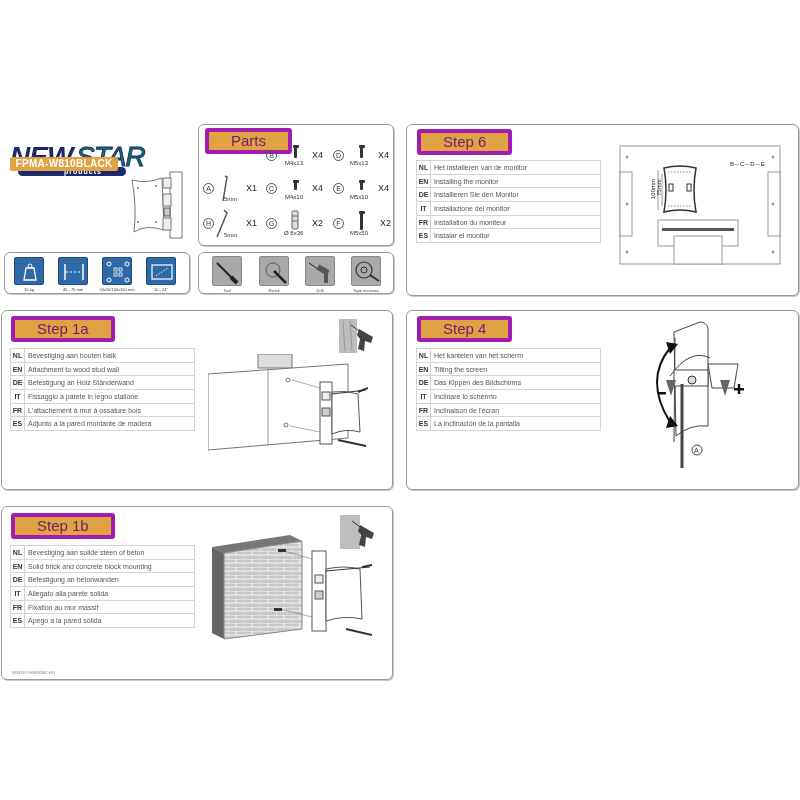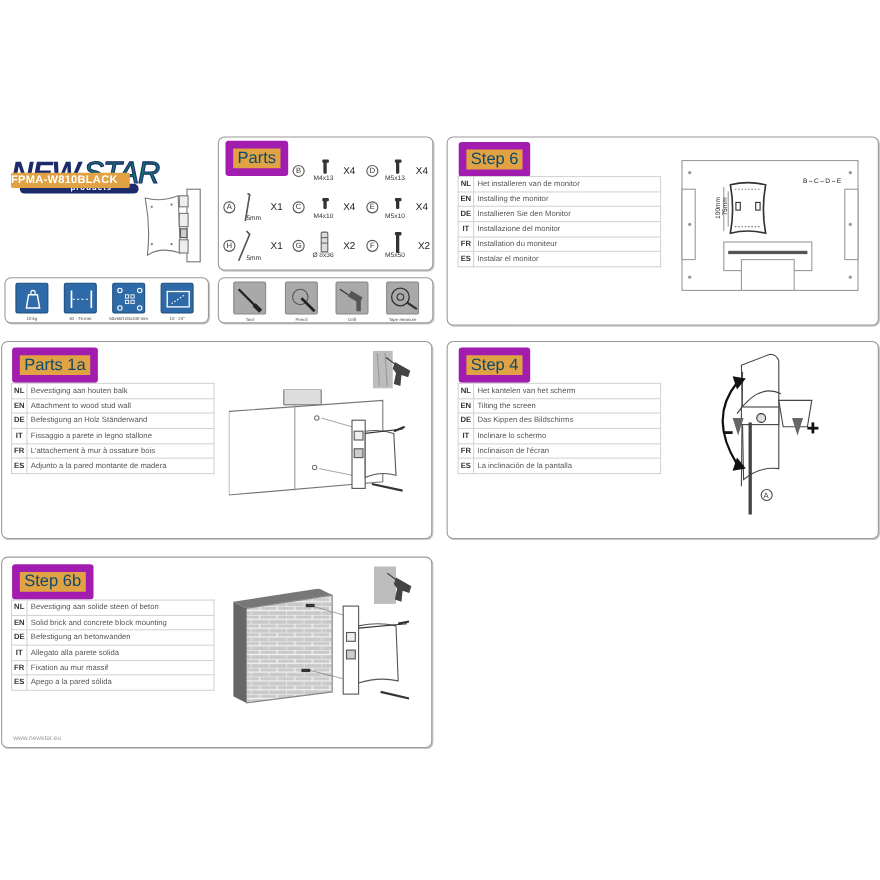--- a/index.html
+++ b/index.html
@@ -9,27 +9,27 @@
   .panel {
     position: absolute;
     border: 1.5px solid #9a9a9a;
     border-radius: 6px;
     background: #fff;
     box-shadow: 1px 1px 0 #c8c8c8;
   }
   .step-badge {
     position: absolute;
     background: #e0a243;
-    border: 7px solid #a21caf;
+    border: 4px solid #a21caf;
     border-radius: 3px;
-    color: #0c4a6e;
+    color: #701a75;
     font-family: "Liberation Sans", sans-serif;
     font-size: 15px;
     line-height: 18px;
-    padding: 0 4px;
+    padding: 0 22px;
     white-space: nowrap;
   }
   .lang-table {
     position: absolute;
     border-collapse: collapse;
     font-size: 7px;
     color: #555;
   }
   .lang-table td {
     border: 1px solid #d4d4d4;
@@ -38,21 +38,21 @@
     white-space: nowrap;
   }
   .lang-table td.code { width: 14px; font-weight: bold; color: #333; text-align: center; padding: 0 1px; }
   .lang-table td.txt { width: 170px; }
 
   
   .logo { position: absolute; left: 10px; top: 118px; width: 118px; height: 40px; margin-top: 25px; }
   .logo-new { position: absolute; left: 0; top: 0; font-size: 28px; font-weight: bold; font-style: italic; color: #1c2a6b; letter-spacing: -1px; line-height: 28px; }
   .logo-star { position: absolute; left: 66px; top: 0; font-size: 28px; font-style: italic; color: #0f766e; -webkit-text-stroke: 1px #1c2a6b; letter-spacing: -1px; line-height: 28px; }
   .logo-sub { position: absolute; left: 8px; top: 24px; width: 108px; height: 9px; background: #1c2a6b; border-radius: 5px; color: #fff; font-size: 7px; line-height: 9px; text-align: right; padding-right: 24px; font-weight: bold; letter-spacing: 1px; }
-  .model-badge { position: absolute; left: 10px; top: 157px; width: 108px; height: 14px; background: #e0a243; border-radius: 2px; color: #fff; font-size: 10px; font-weight: bold; line-height: 14px; letter-spacing: 0.3px; }
+  .model-badge { position: absolute; left: 10px; top: 157px; width: 108px; height: 14px; background: #e0a243; border-radius: 2px; color: #fff; font-size: 10px; font-weight: bold; line-height: 14px; text-align: center; letter-spacing: 0.3px; }
 
   .spec-icon { position: absolute; width: 30px; height: 28px; background: #2f6aa8; border: 1px solid #1f4c7c; border-radius: 2px; }
   .spec-label { position: absolute; font-size: 4px; color: #444; width: 44px; text-align: center; }
 
   .tool-icon { position: absolute; width: 30px; height: 30px; background: #a9a9a9; border: 1px solid #888; border-radius: 2px; }
   .tool-label { position: absolute; font-size: 4px; color: #444; width: 40px; text-align: center; }
 
   .part-letter { position: absolute; width: 11px; height: 11px; border: 1px solid #555; border-radius: 50%; font-size: 7px; line-height: 9px; text-align: center; color: #333; }
   .part-qty { position: absolute; font-size: 9px; color: #222; }
   .part-size { position: absolute; font-size: 6px; color: #333; }
@@ -248,21 +248,21 @@
   <line x1="44" y1="30" x2="44" y2="62" stroke="#555" stroke-width=".6"></line>
   <text x="37" y="55" font-size="6" fill="#222" transform="rotate(-90 37 55)" font-family="Liberation Sans, sans-serif">100mm</text>
   <text x="43" y="52" font-size="6" fill="#222" transform="rotate(-90 43 52)" font-family="Liberation Sans, sans-serif">75mm</text>
   <text x="112" y="22" font-size="6" fill="#222" font-family="Liberation Sans, sans-serif">B⇔C⇔D⇔E</text>
   <rect x="40" y="76" width="80" height="26" fill="#fff" stroke="#999"></rect>
   <rect x="44" y="84" width="72" height="3" fill="#555"></rect>
   <rect x="56" y="92" width="48" height="28" fill="#fff" stroke="#999"></rect>
 </svg>
 
 <div class="panel" style="left:1px;top:310px;width:392px;height:180px;"></div>
-<div class="step-badge" style="left:11px;top:316px;">Parts 1a</div>
+<div class="step-badge" style="left:11px;top:316px;">Step 1a</div>
 <table class="lang-table" style="left:10px;top:348px;">
   <tbody>
       <tr>
         <td class="code">NL</td>
         <td class="txt">Bevestiging aan houten balk</td>
       </tr>
   <tr>
         <td class="code">EN</td>
         <td class="txt">Attachment to wood stud wall</td>
       </tr>
@@ -352,21 +352,21 @@
   <path d="M48 108 L36 110 L40 98 Z" fill="#111"></path>
   <rect x="28" y="74" width="8" height="2.5" fill="#111"></rect>
   <rect x="104" y="70" width="10" height="2.5" fill="#111"></rect>
   <rect x="107.75" y="66" width="2.5" height="10" fill="#111"></rect>
   <line x1="52" y1="66" x2="52" y2="150" stroke="#444" stroke-width="3"></line>
   <circle cx="67" cy="132" r="5" fill="#fff" stroke="#444"></circle>
   <text x="64" y="135" font-size="7" fill="#333" font-family="Liberation Sans, sans-serif">A</text>
 </svg>
 
 <div class="panel" style="left:1px;top:506px;width:392px;height:174px;"></div>
-<div class="step-badge" style="left:11px;top:513px;">Step 6b</div>
+<div class="step-badge" style="left:11px;top:513px;">Step 1b</div>
 <table class="lang-table" style="left:10px;top:545px;">
   <tbody>
       <tr>
         <td class="code">NL</td>
         <td class="txt">Bevestiging aan solide steen of beton</td>
       </tr>
   <tr>
         <td class="code">EN</td>
         <td class="txt">Solid brick and concrete block mounting</td>
       </tr>

